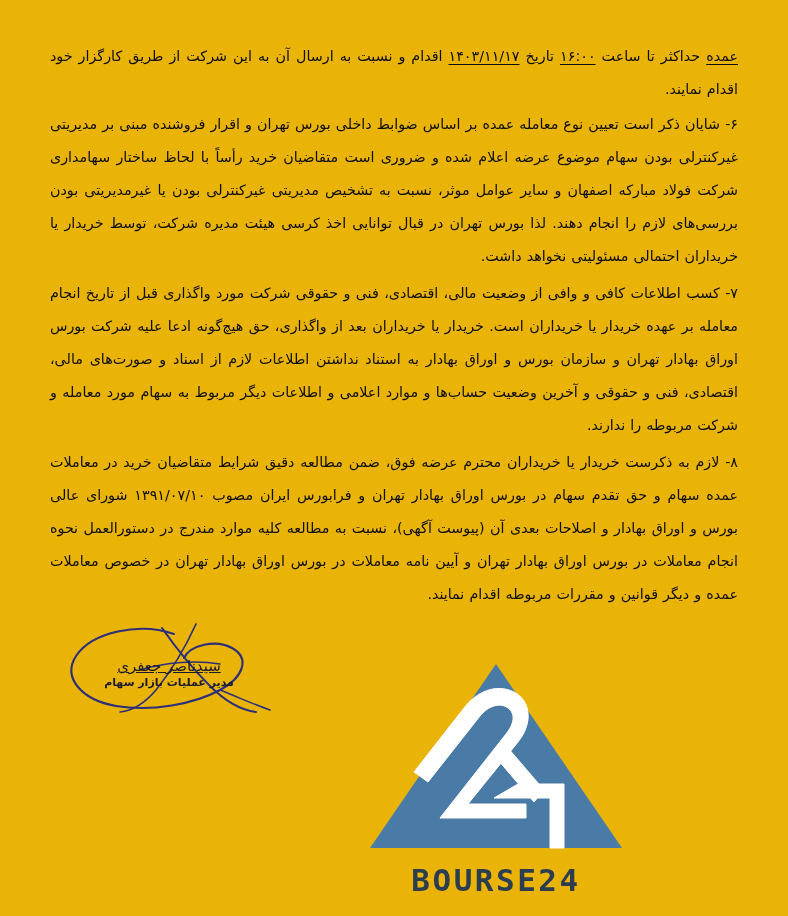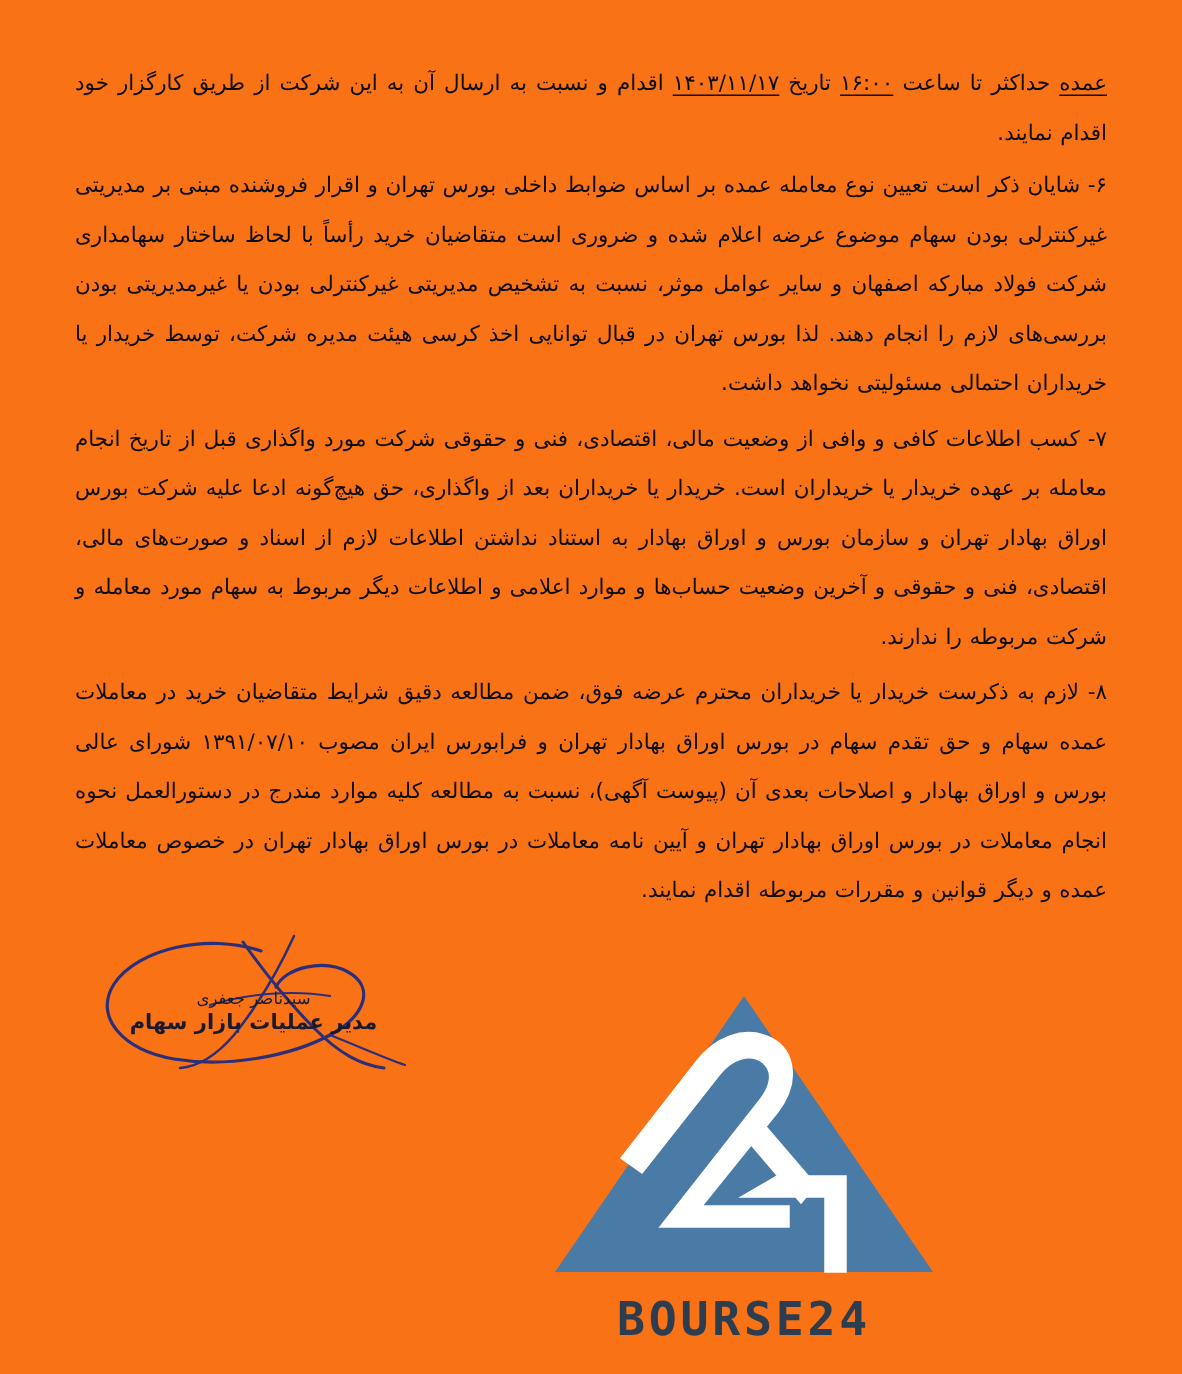--- a/index.html
+++ b/index.html
@@ -13,21 +13,21 @@
     height: 916px;
     position: relative;
     overflow: hidden;
     font-family: "DejaVu Sans", "Liberation Sans", sans-serif;
     color: #000000;
   }
 
   .page {
     position: absolute;
     inset: 0;
-    background: #f97316;
+    background: #eab308;
   }
 
   .doc-body {
     position: absolute;
     top: 40px;
     right: 50px;
     left: 50px;
     direction: rtl;
     text-align: justify;
     text-align-last: right;
@@ -77,27 +77,28 @@
     position: absolute;
     top: 46px;
     left: 0;
     width: 250px;
     text-align: center;
     direction: rtl;
     color: #1a1a2e;
     font-family: "DejaVu Sans", "Liberation Sans", sans-serif;
   }
   .sig-name {
-    font-size: 11px;
+    font-size: 15px;
     line-height: 16px;
     display: block;
     white-space: nowrap;
+    text-decoration: underline;
   }
   .sig-title {
-    font-size: 14px;
+    font-size: 11px;
     line-height: 17px;
     display: block;
     white-space: nowrap;
     font-weight: 600;
   }
 
   
   .logo-wrap {
     position: absolute;
     left: 366px;

